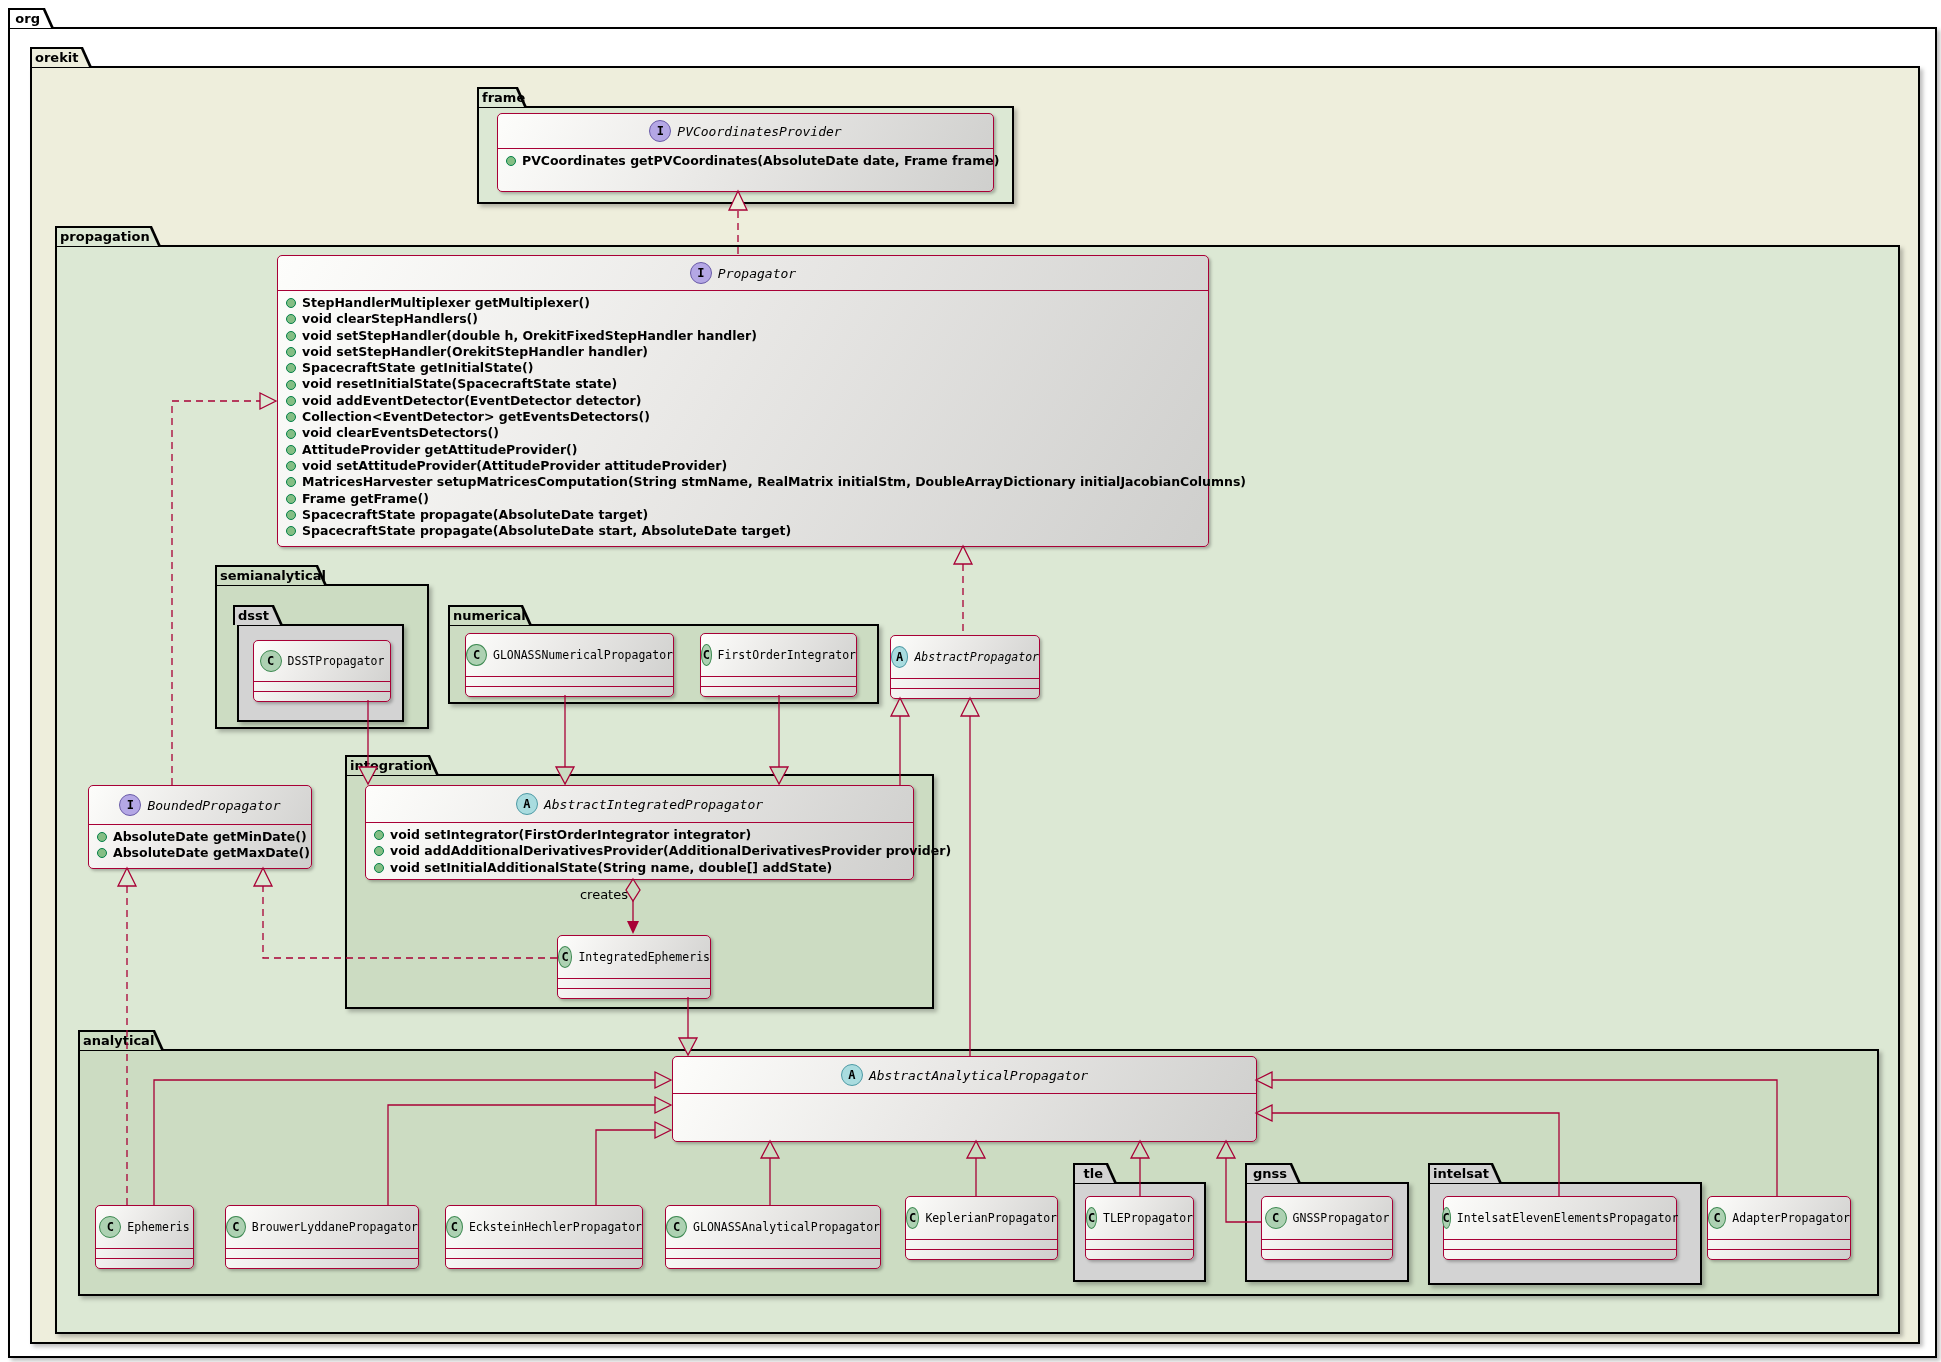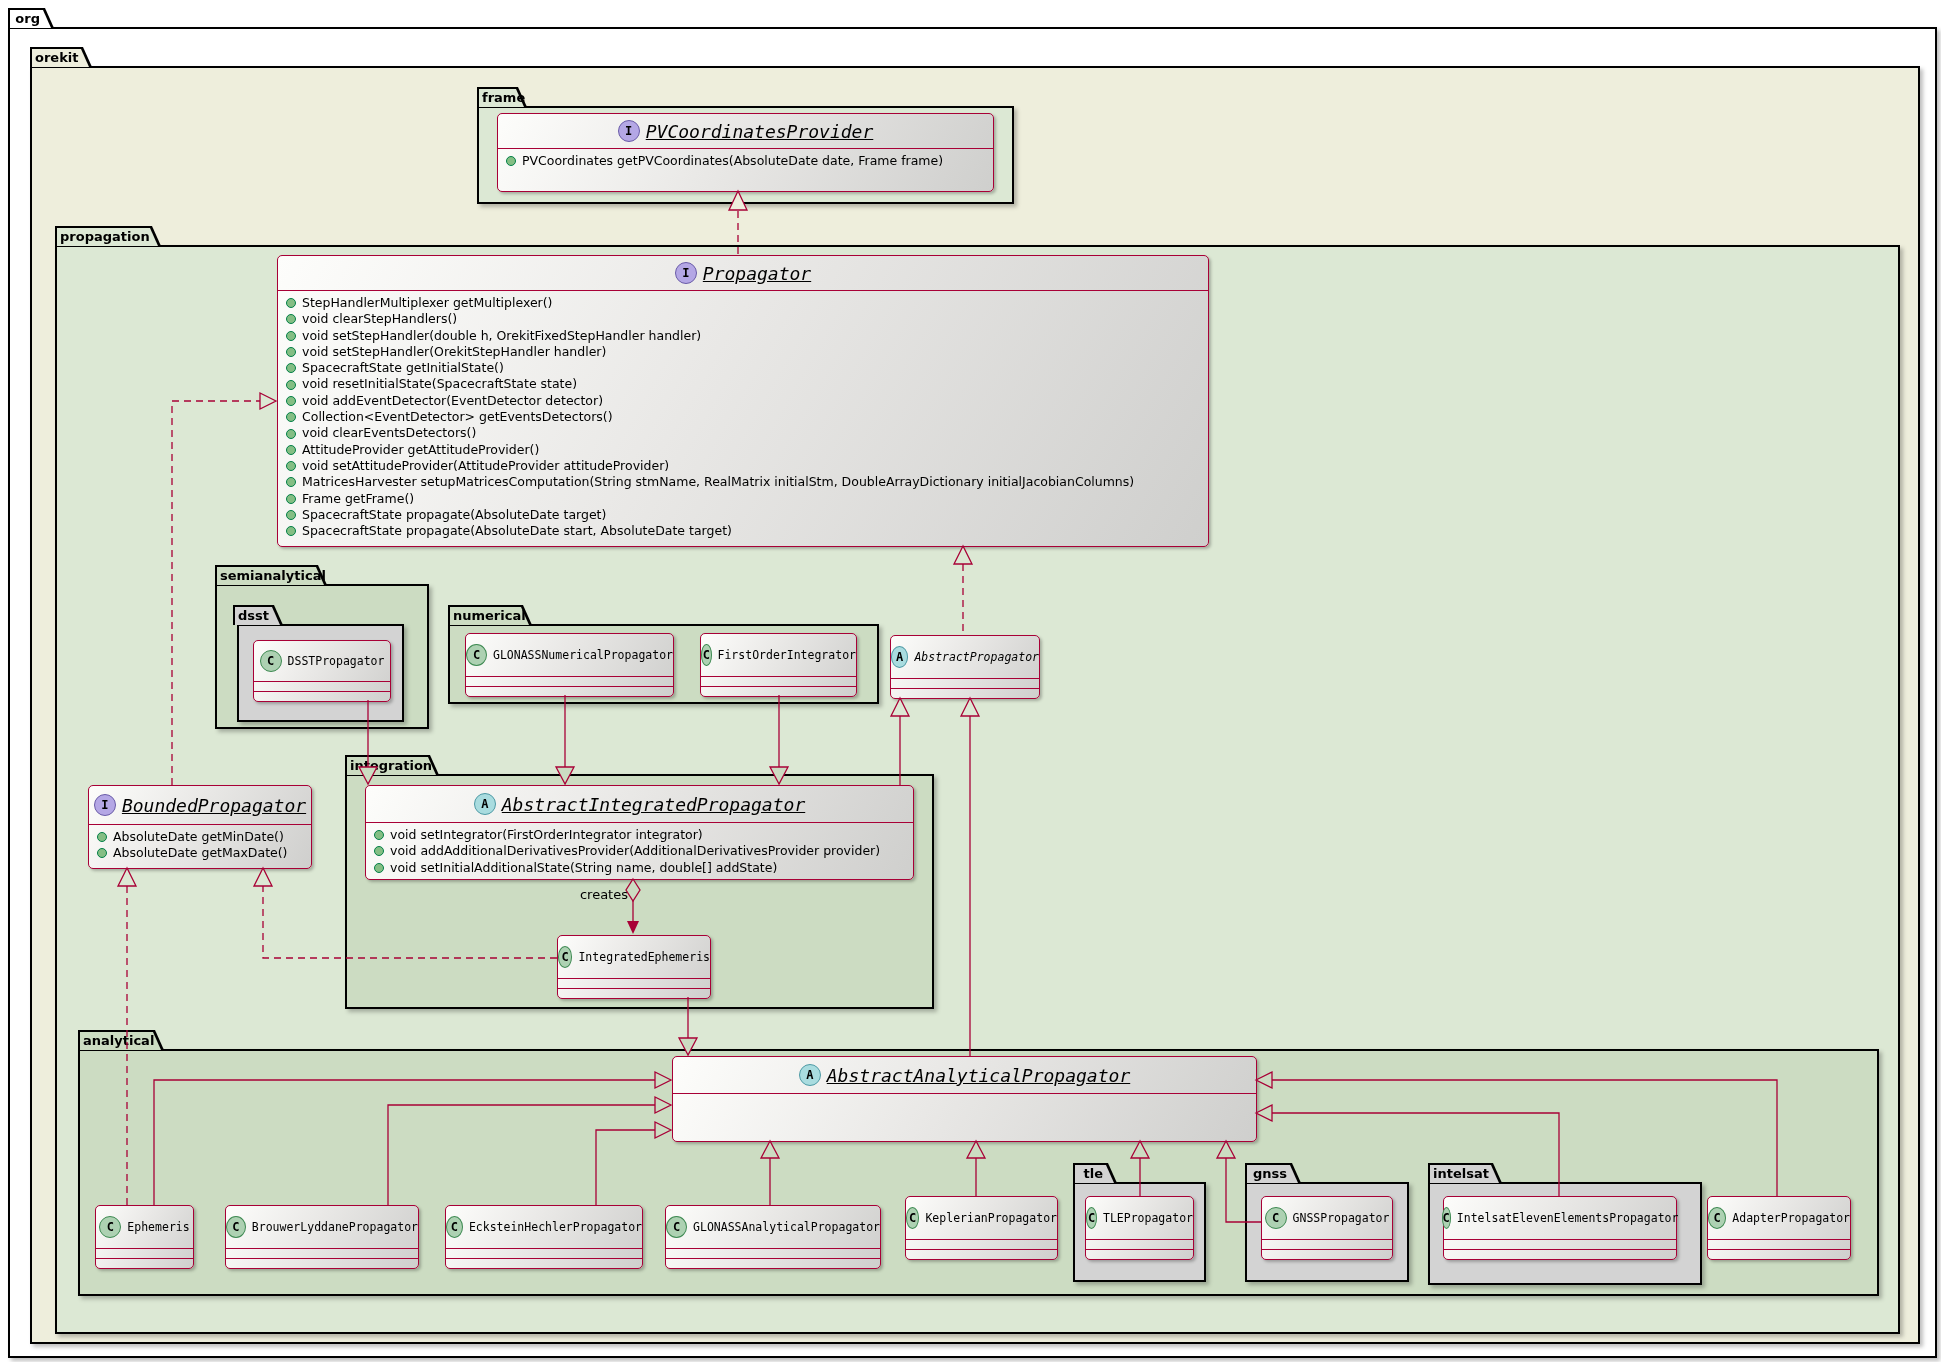--- a/index.html
+++ b/index.html
@@ -24,25 +24,25 @@
        box-shadow:2px 2px 3px rgba(0,0,0,.25);display:flex;flex-direction:column;}
   .cls-header{display:flex;align-items:center;justify-content:center;gap:6px;flex:0 0 auto;}
   .simple .cls-header{flex:1 1 auto;}
   .badge{width:20px;height:20px;border-radius:50%;display:flex;align-items:center;justify-content:center;
          font-family:"DejaVu Sans Mono",monospace;font-weight:bold;font-size:12px;border:1px solid;}
   .badge-I{background:#B4A7E5;border-color:#6A5CA8;}
   .badge-A{background:#A9DCDF;border-color:#4E9AA5;}
   .badge-C{background:#ADD1B2;border-color:#3E8A52;}
   .cls-name{font-family:"DejaVu Sans Mono",monospace;font-size:11.5px;white-space:nowrap;}
   .it .cls-name{font-style:italic;}
-  .big .cls-name{font-size:18px;text-decoration:underline;}
+  .big .cls-name{font-size:13px;}
   .sep{border-top:1px solid #A80036;flex:0 0 auto;}
   .empty{flex:0 0 9px;}
   .cls-header-pad{height:34px;}
-  .cls-methods{padding:4px 8px 2px 8px;flex:1 1 auto;}
+  .cls-methods{padding:4px 8px 2px 8px;flex:1 1 auto;font-weight:bold;}
   .method{display:flex;align-items:center;gap:6px;white-space:nowrap;
           font-size:12.5px;line-height:16.3px;height:16.3px;}
   .dot{width:8px;height:8px;border-radius:50%;background:#84BE84;border:1px solid #038048;flex:0 0 auto;}
 
   svg.edges{position:absolute;left:0;top:0;pointer-events:none;}
   svg.edges text{font-family:"DejaVu Sans",sans-serif;font-size:13px;fill:#000;}
 </style>
 </head>
 <body>
 

